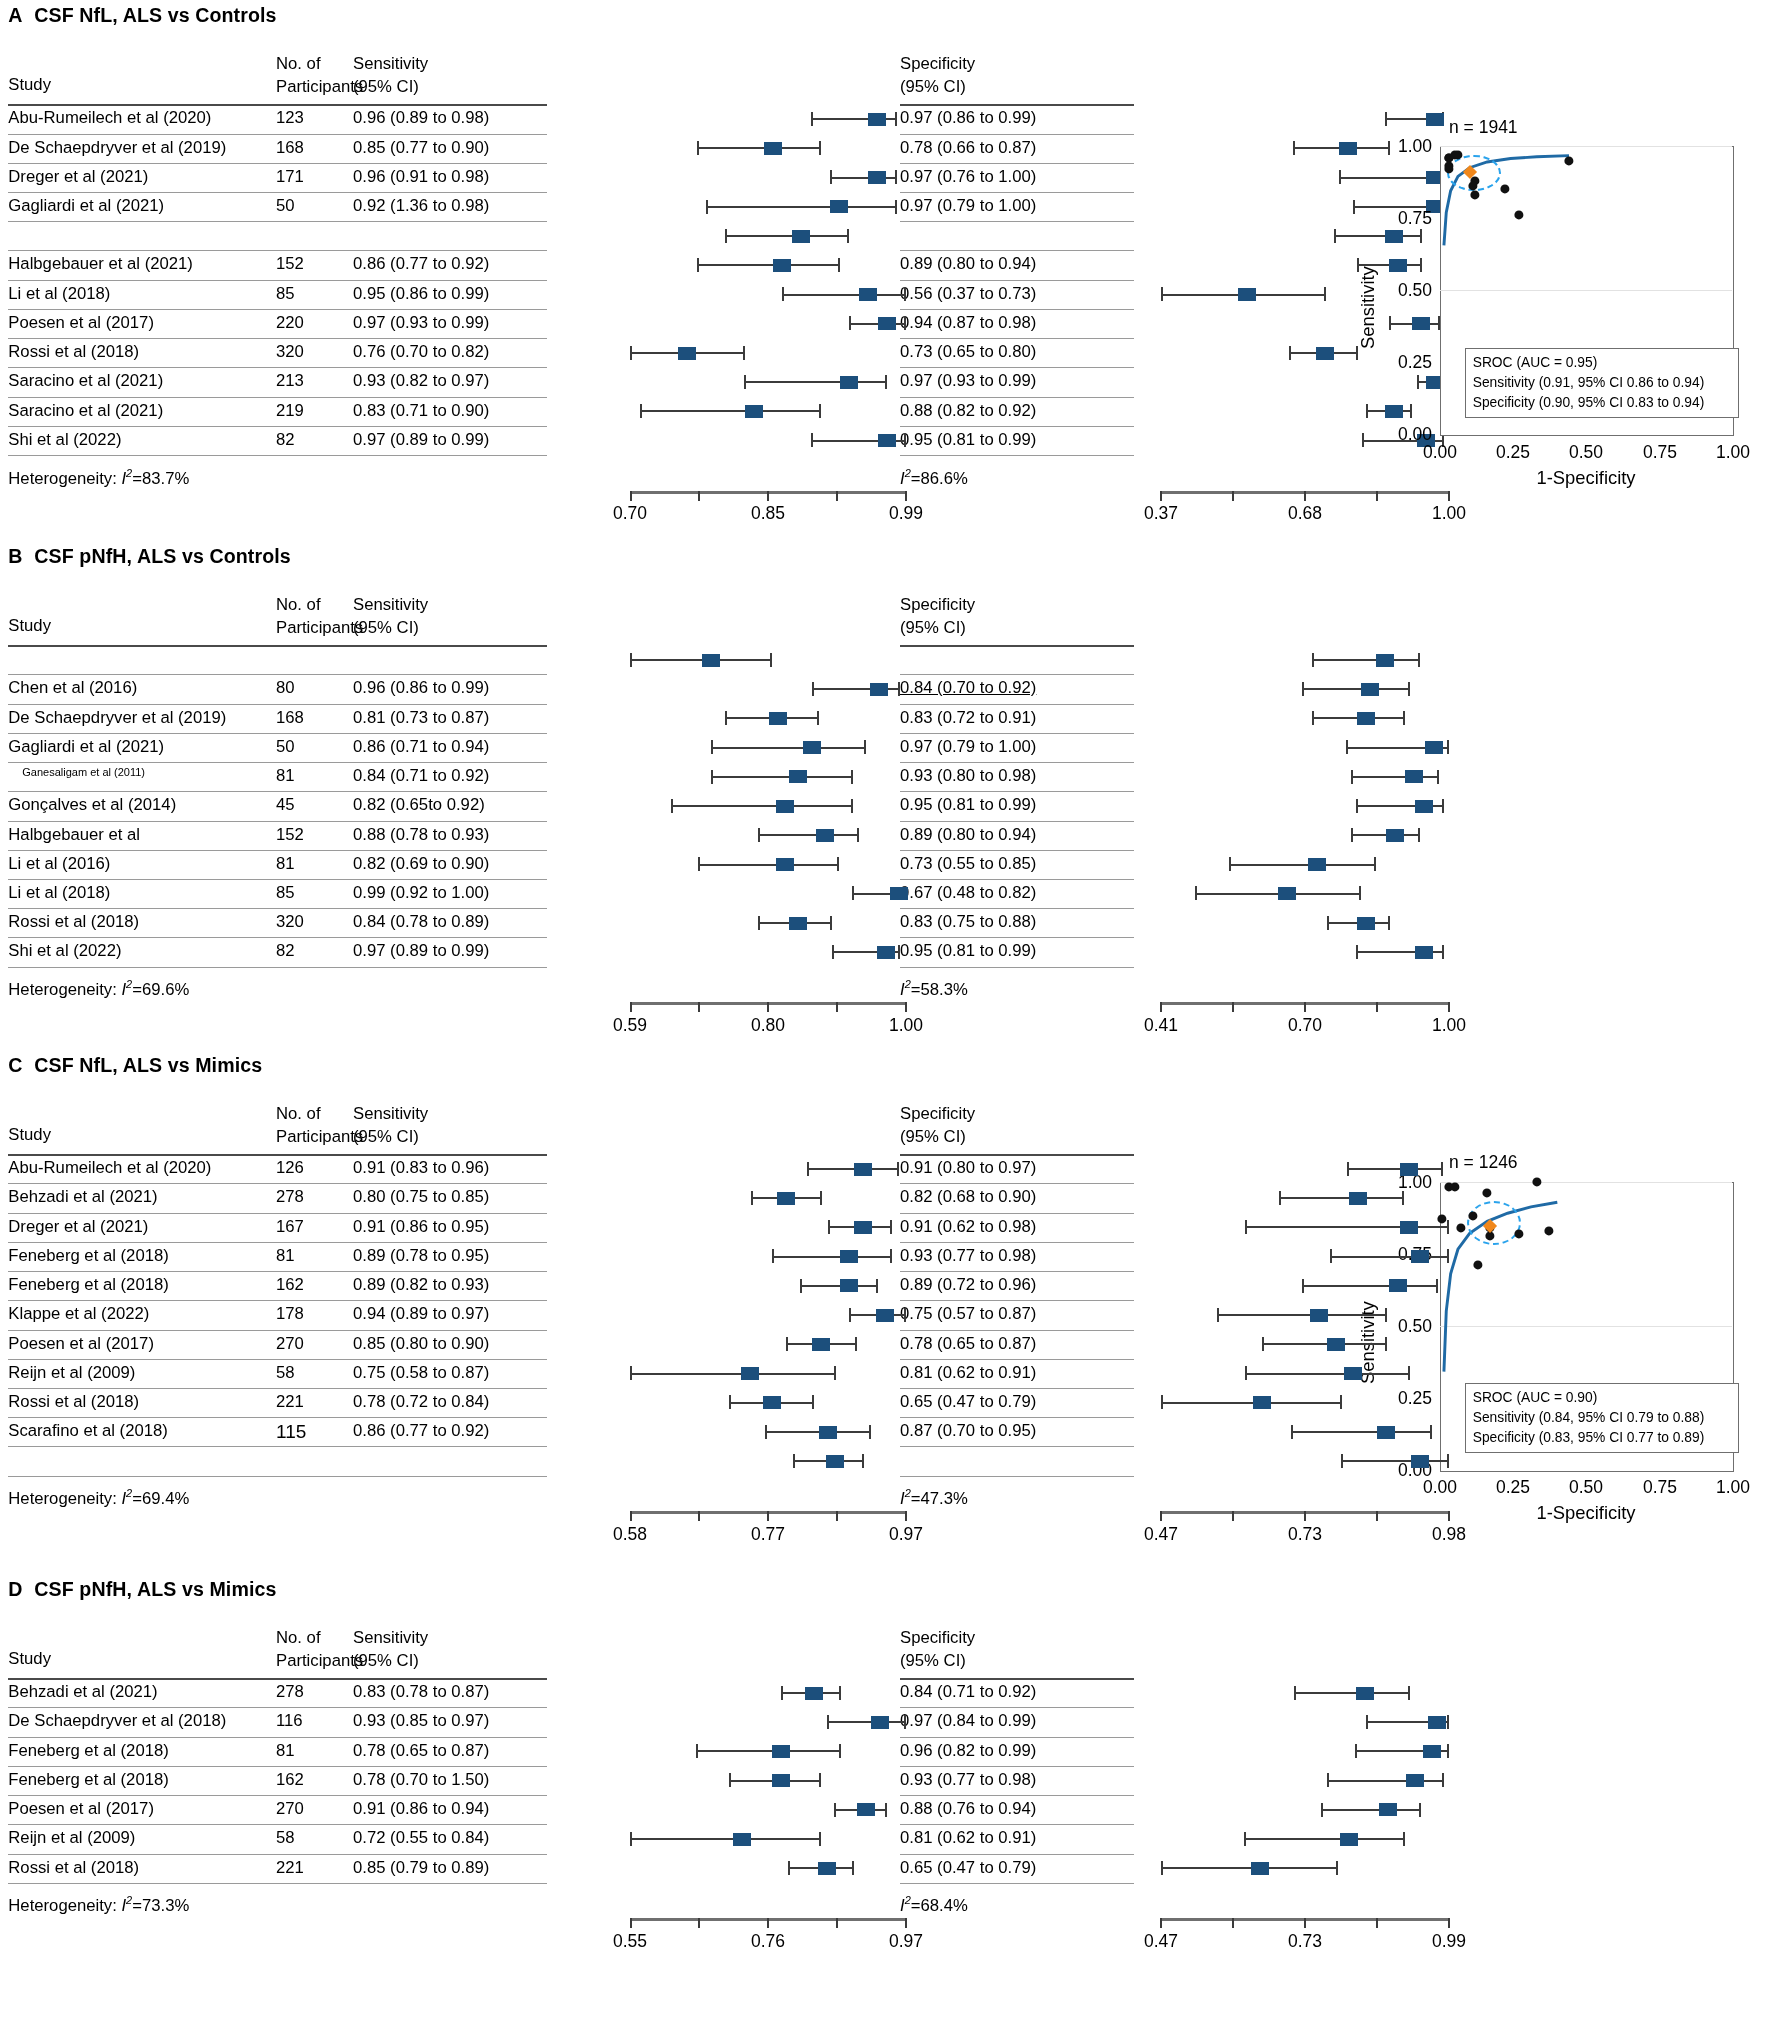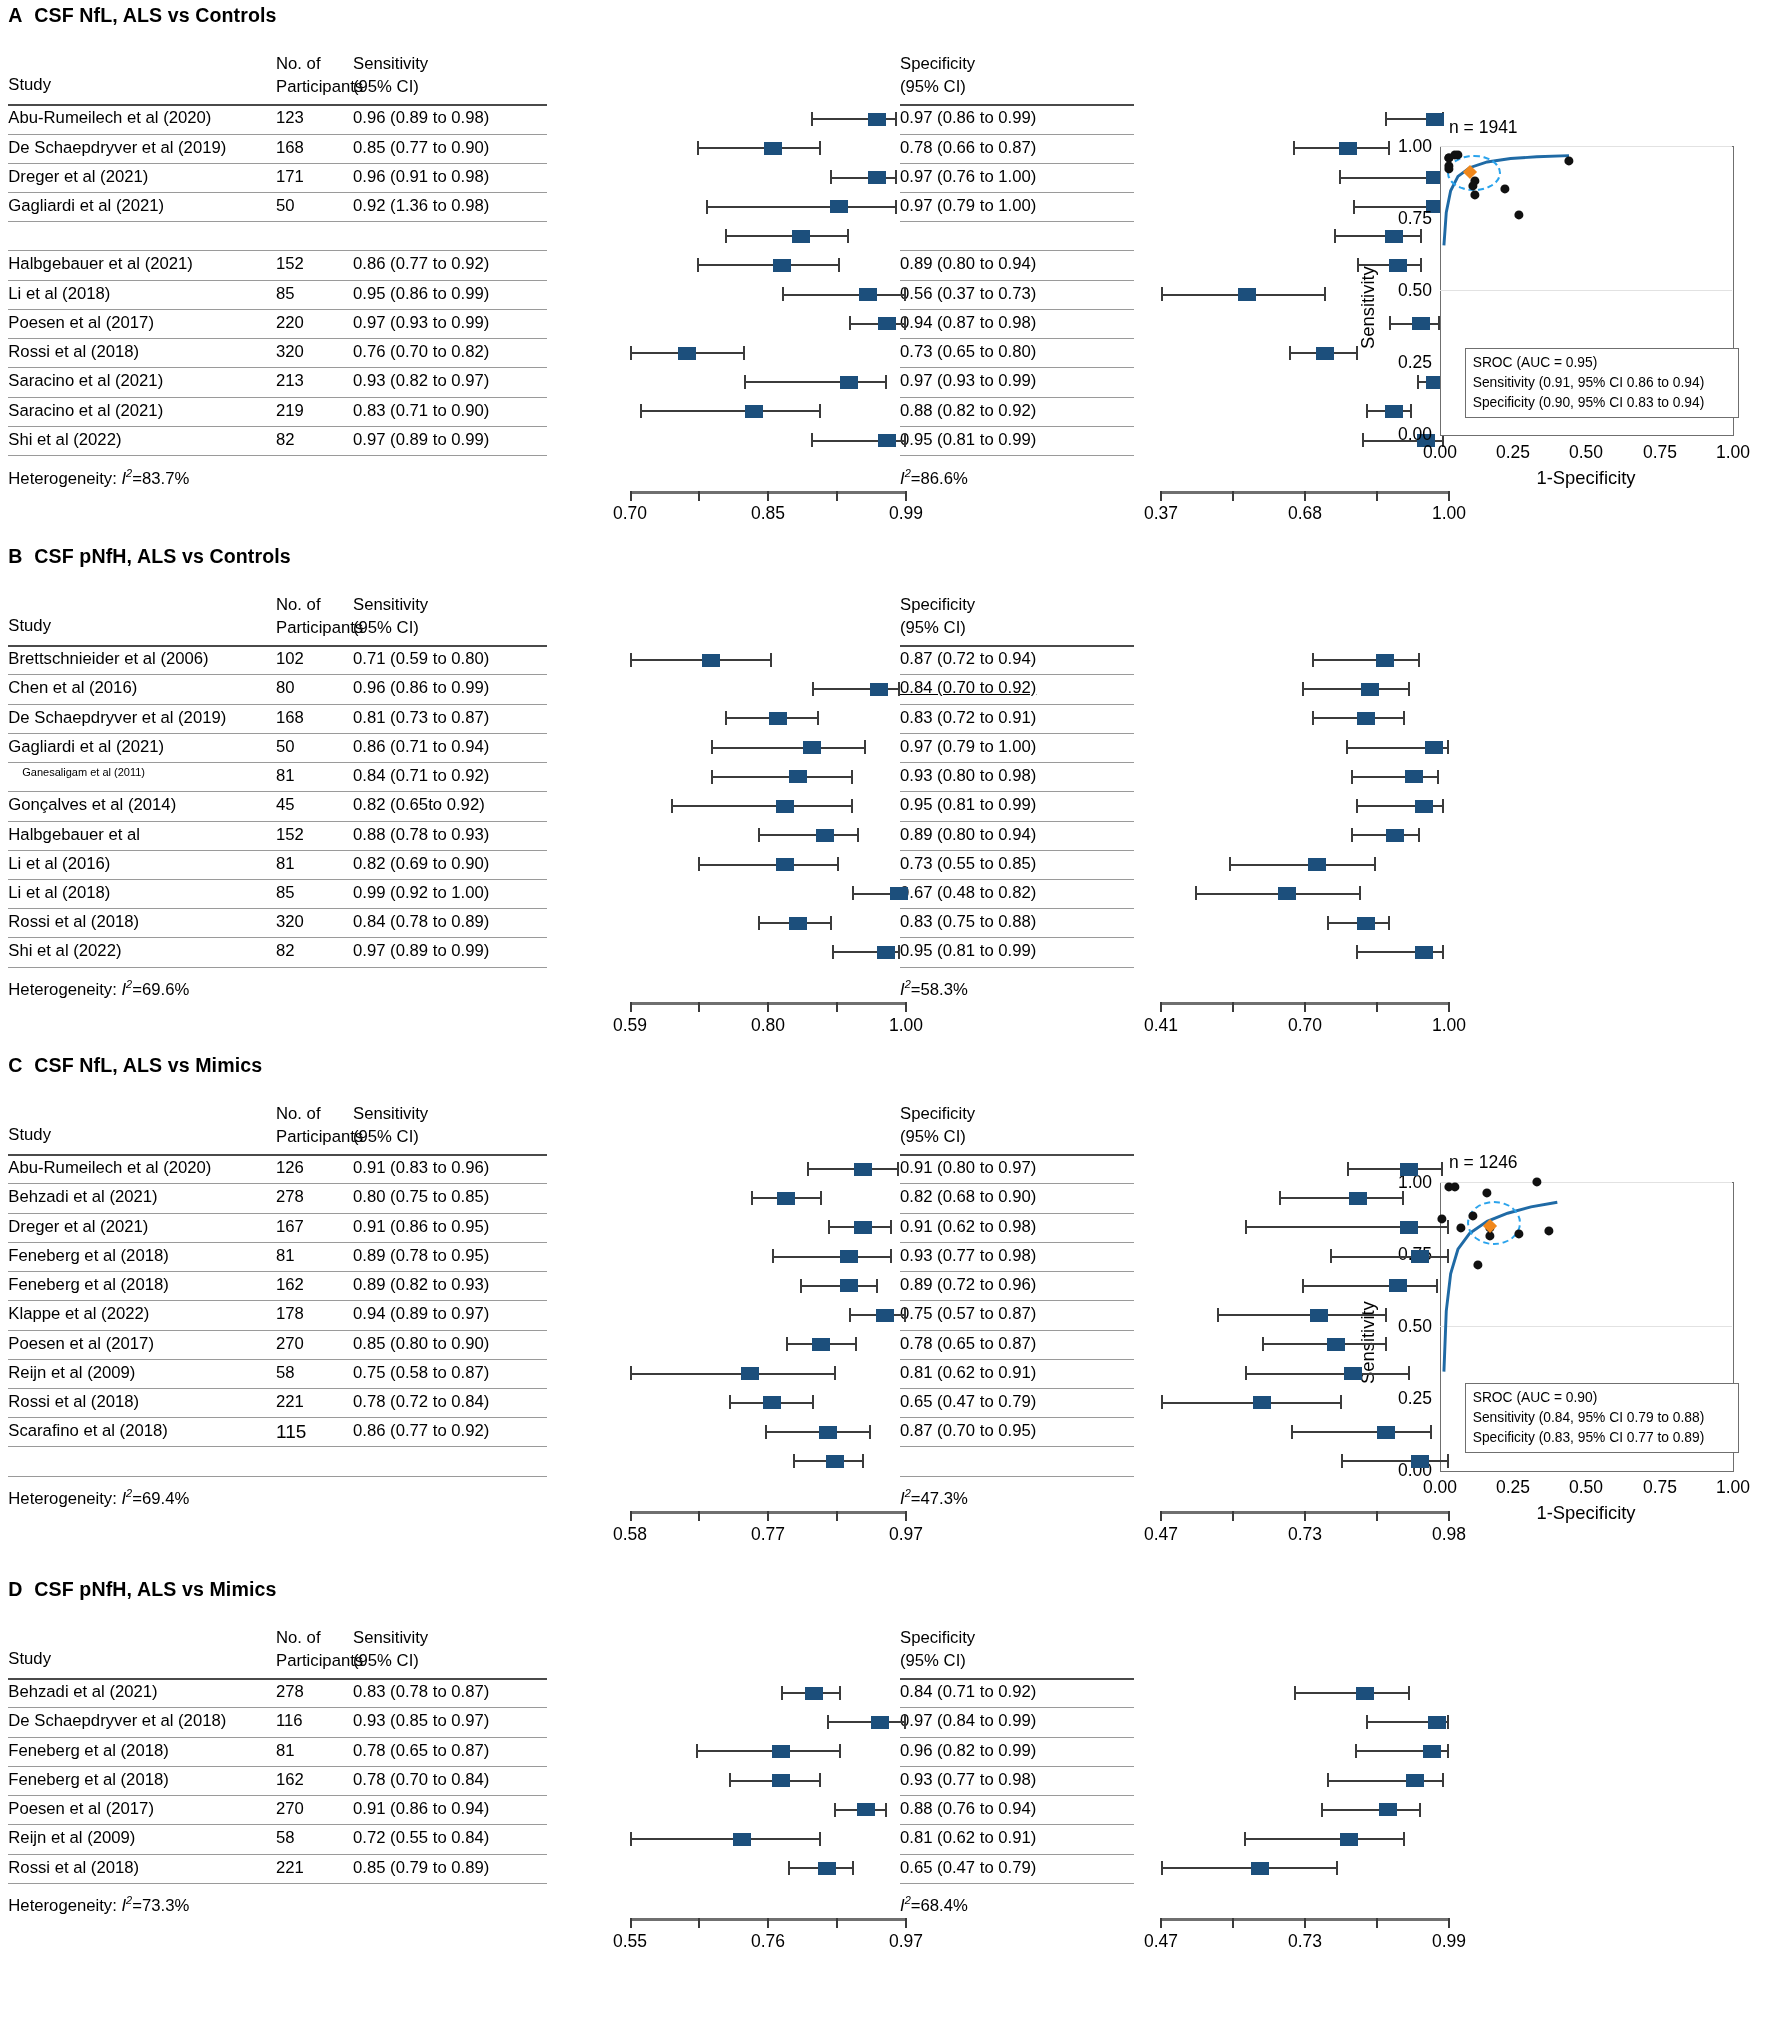--- a/index.html
+++ b/index.html
@@ -287,26 +287,20 @@
     </div>
     <div class="panel" style="position:absolute;left:0;top:522px;height:509px;">
       <div class="panel-title" style="position:absolute;left:8.3px;top:23px;">
     <span class="panel-letter">B</span><span>CSF pNfH, ALS vs Controls</span></div>
       <div style="position:absolute;left:8.3px;top:94px;font-size:16.7px;">Study</div>
       <div style="position:absolute;left:276px;top:71px;font-size:16.7px;line-height:23.4px;">No. of<br>Participants</div>
       <div style="position:absolute;left:353px;top:71px;font-size:16.7px;line-height:23.4px;">Sensitivity<br>(95% CI)</div>
       <div style="position:absolute;left:900px;top:71px;font-size:16.7px;line-height:23.4px;">Specificity<br>(95% CI)</div>
       <div style="position:absolute;left:8.3px;top:123px;width:539px;height:1.7px;background:#4a4a4a;"></div>
       <div style="position:absolute;left:900px;top:123px;width:234px;height:1.7px;background:#4a4a4a;"></div>
-      <div class="trow" style="position:absolute;left:0;top:123px;width:1152px;height:29px;">
-      <span style="position:absolute;left:8.3px;top:4.2px;font-size:16.7px;white-space:nowrap;">Brettschnieider et al (2006)</span>
-      <span style="position:absolute;left:276px;top:4.2px;font-size:16.7px;">102</span>
-      <span style="position:absolute;left:353px;top:4.2px;font-size:16.7px;white-space:nowrap;">0.71 (0.59 to 0.80)</span>
-      <span style="position:absolute;left:900px;top:4.2px;font-size:16.7px;white-space:nowrap;">0.87 (0.72 to 0.94)</span>
-    </div>
       <div style="position:absolute;left:8.3px;top:152px;width:539px;height:1.3px;background:#9a9a9a;"></div>
       <div style="position:absolute;left:900px;top:152px;width:234px;height:1.3px;background:#9a9a9a;"></div>
       <div class="trow" style="position:absolute;left:0;top:152px;width:1152px;height:29px;">
       <span style="position:absolute;left:8.3px;top:4.2px;font-size:16.7px;white-space:nowrap;">Chen et al (2016)</span>
       <span style="position:absolute;left:276px;top:4.2px;font-size:16.7px;">80</span>
       <span style="position:absolute;left:353px;top:4.2px;font-size:16.7px;white-space:nowrap;">0.96 (0.86 to 0.99)</span>
       <span style="position:absolute;left:900px;top:4.2px;font-size:16.7px;white-space:nowrap;text-decoration:underline;">0.84 (0.70 to 0.92)</span>
     </div>
       <div style="position:absolute;left:8.3px;top:182px;width:539px;height:1.3px;background:#9a9a9a;"></div>
       <div style="position:absolute;left:900px;top:182px;width:234px;height:1.3px;background:#9a9a9a;"></div>
@@ -765,21 +759,21 @@
       <span style="position:absolute;left:8.3px;top:4.2px;font-size:16.7px;white-space:nowrap;">Feneberg et al (2018)</span>
       <span style="position:absolute;left:276px;top:4.2px;font-size:16.7px;">81</span>
       <span style="position:absolute;left:353px;top:4.2px;font-size:16.7px;white-space:nowrap;">0.78 (0.65 to 0.87)</span>
       <span style="position:absolute;left:900px;top:4.2px;font-size:16.7px;white-space:nowrap;">0.96 (0.82 to 0.99)</span>
     </div>
       <div style="position:absolute;left:8.3px;top:213px;width:539px;height:1.3px;background:#9a9a9a;"></div>
       <div style="position:absolute;left:900px;top:213px;width:234px;height:1.3px;background:#9a9a9a;"></div>
       <div class="trow" style="position:absolute;left:0;top:213px;width:1152px;height:29px;">
       <span style="position:absolute;left:8.3px;top:4.2px;font-size:16.7px;white-space:nowrap;">Feneberg et al (2018)</span>
       <span style="position:absolute;left:276px;top:4.2px;font-size:16.7px;">162</span>
-      <span style="position:absolute;left:353px;top:4.2px;font-size:16.7px;white-space:nowrap;">0.78 (0.70 to 0.84)</span>
+      <span style="position:absolute;left:353px;top:4.2px;font-size:16.7px;white-space:nowrap;">0.78 (0.70 to 1.50)</span>
       <span style="position:absolute;left:900px;top:4.2px;font-size:16.7px;white-space:nowrap;">0.93 (0.77 to 0.98)</span>
     </div>
       <div style="position:absolute;left:8.3px;top:242px;width:539px;height:1.3px;background:#9a9a9a;"></div>
       <div style="position:absolute;left:900px;top:242px;width:234px;height:1.3px;background:#9a9a9a;"></div>
       <div class="trow" style="position:absolute;left:0;top:242px;width:1152px;height:29px;">
       <span style="position:absolute;left:8.3px;top:4.2px;font-size:16.7px;white-space:nowrap;">Poesen et al (2017)</span>
       <span style="position:absolute;left:276px;top:4.2px;font-size:16.7px;">270</span>
       <span style="position:absolute;left:353px;top:4.2px;font-size:16.7px;white-space:nowrap;">0.91 (0.86 to 0.94)</span>
       <span style="position:absolute;left:900px;top:4.2px;font-size:16.7px;white-space:nowrap;">0.88 (0.76 to 0.94)</span>
     </div>

